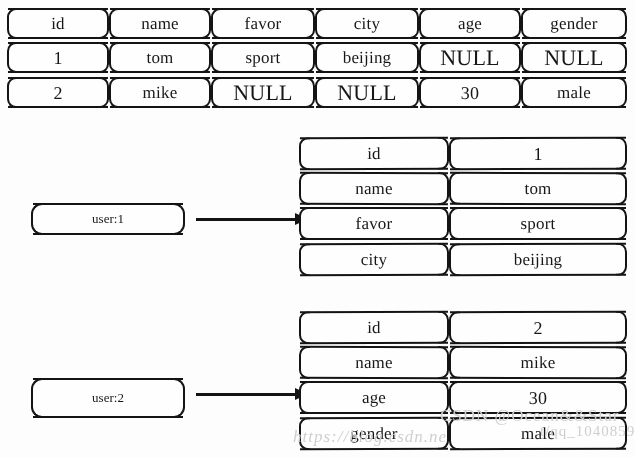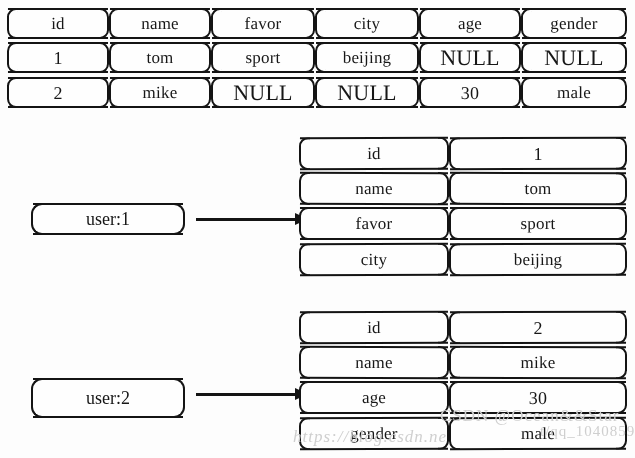--- a/index.html
+++ b/index.html
@@ -68,21 +68,21 @@
   
   .keybox {
     position: absolute;
     box-sizing: border-box;
     background: #fefefe;
     border-top: 2.8px solid #141414;
     border-bottom: 2.8px solid #141414;
     display: flex;
     align-items: center;
     justify-content: center;
-    font-size: 18px;
+    font-size: 13px;
     color: #171717;
   }
   .keybox::before,
   .keybox::after {
     content: "";
     position: absolute;
     top: -2px;
     bottom: -2px;
     width: 11px;
     border: 2.6px solid #141414;

